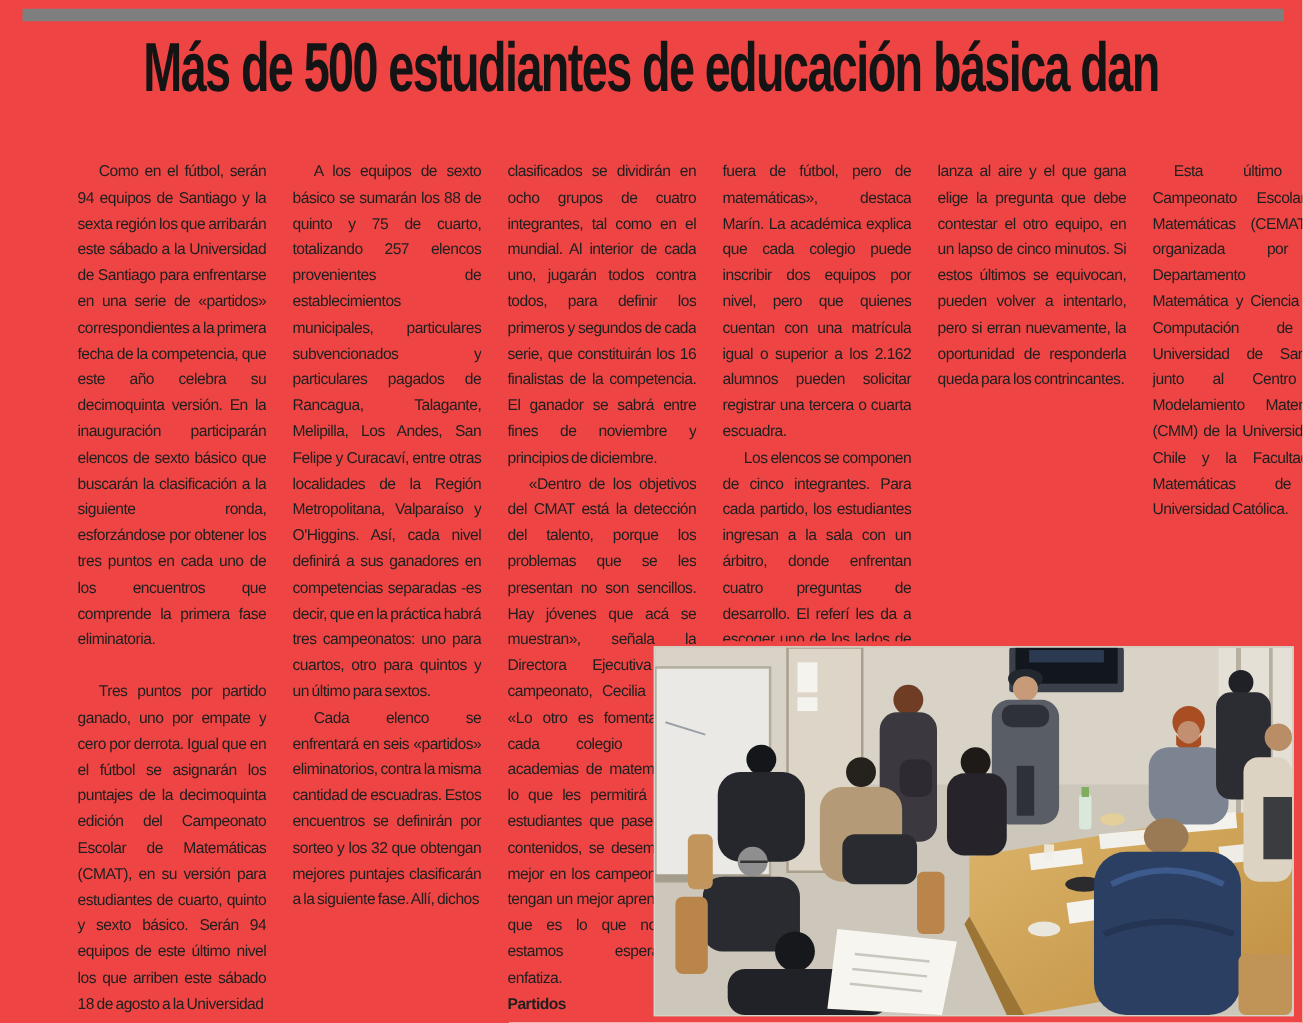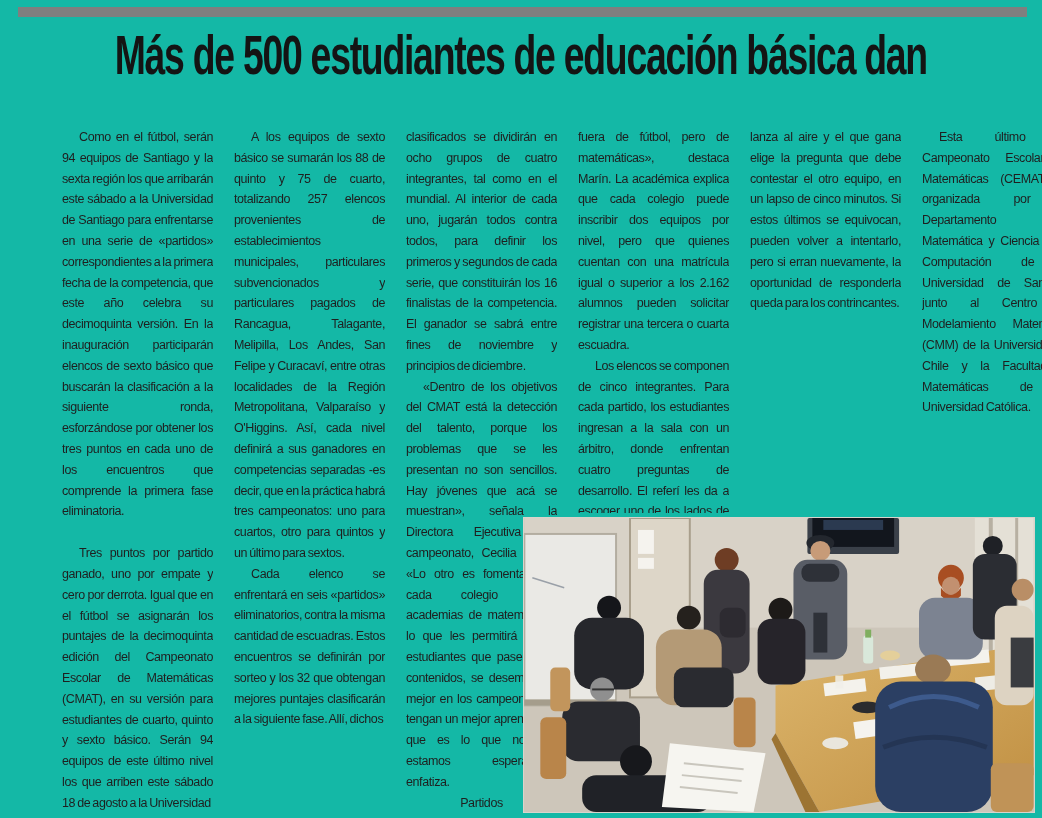--- a/index.html
+++ b/index.html
@@ -1,19 +1,19 @@
 <!DOCTYPE html>
 <html lang="es"><head>
 <meta charset="utf-8">
 <style>
   html,body{margin:0;padding:0;background:#ffffff;}
   .page{
     position:relative;
     width:1042px;height:818px;
-    background:#14b8a6;
+    background:#ef4444;
     font-family:"Liberation Sans",sans-serif;
     color:#1f1f1f;
     overflow:hidden;
   }
   .topbar{
     position:absolute;left:18px;top:7px;
     width:1009px;height:10px;
     background:#7f7f7f;
   }
   .headline{
@@ -37,21 +37,21 @@
     width:151px;height:690px;overflow:hidden;
     font-size:12.5px;line-height:20.8px;
     letter-spacing:-0.4px;word-spacing:-1px;
     text-align:justify;
   }
   .col.short{height:386px;}
   .col p{margin:0;}
   .col p.indent{text-indent:17px;}
   .col p.gap{margin-top:21px;}
   .subhead{
-    margin:0;text-align:center;font-weight:normal;text-indent:0;
+    margin:0;font-weight:bold;text-indent:0;
   }
   .photo{
     position:absolute;left:523px;top:517px;
     width:512px;height:296px;
     border:1px solid #d8d4cc;box-sizing:border-box;
     overflow:hidden;background:#cdc6ba;
   }
   .photo svg{display:block;width:100%;height:100%;}
 </style>
 </head>

